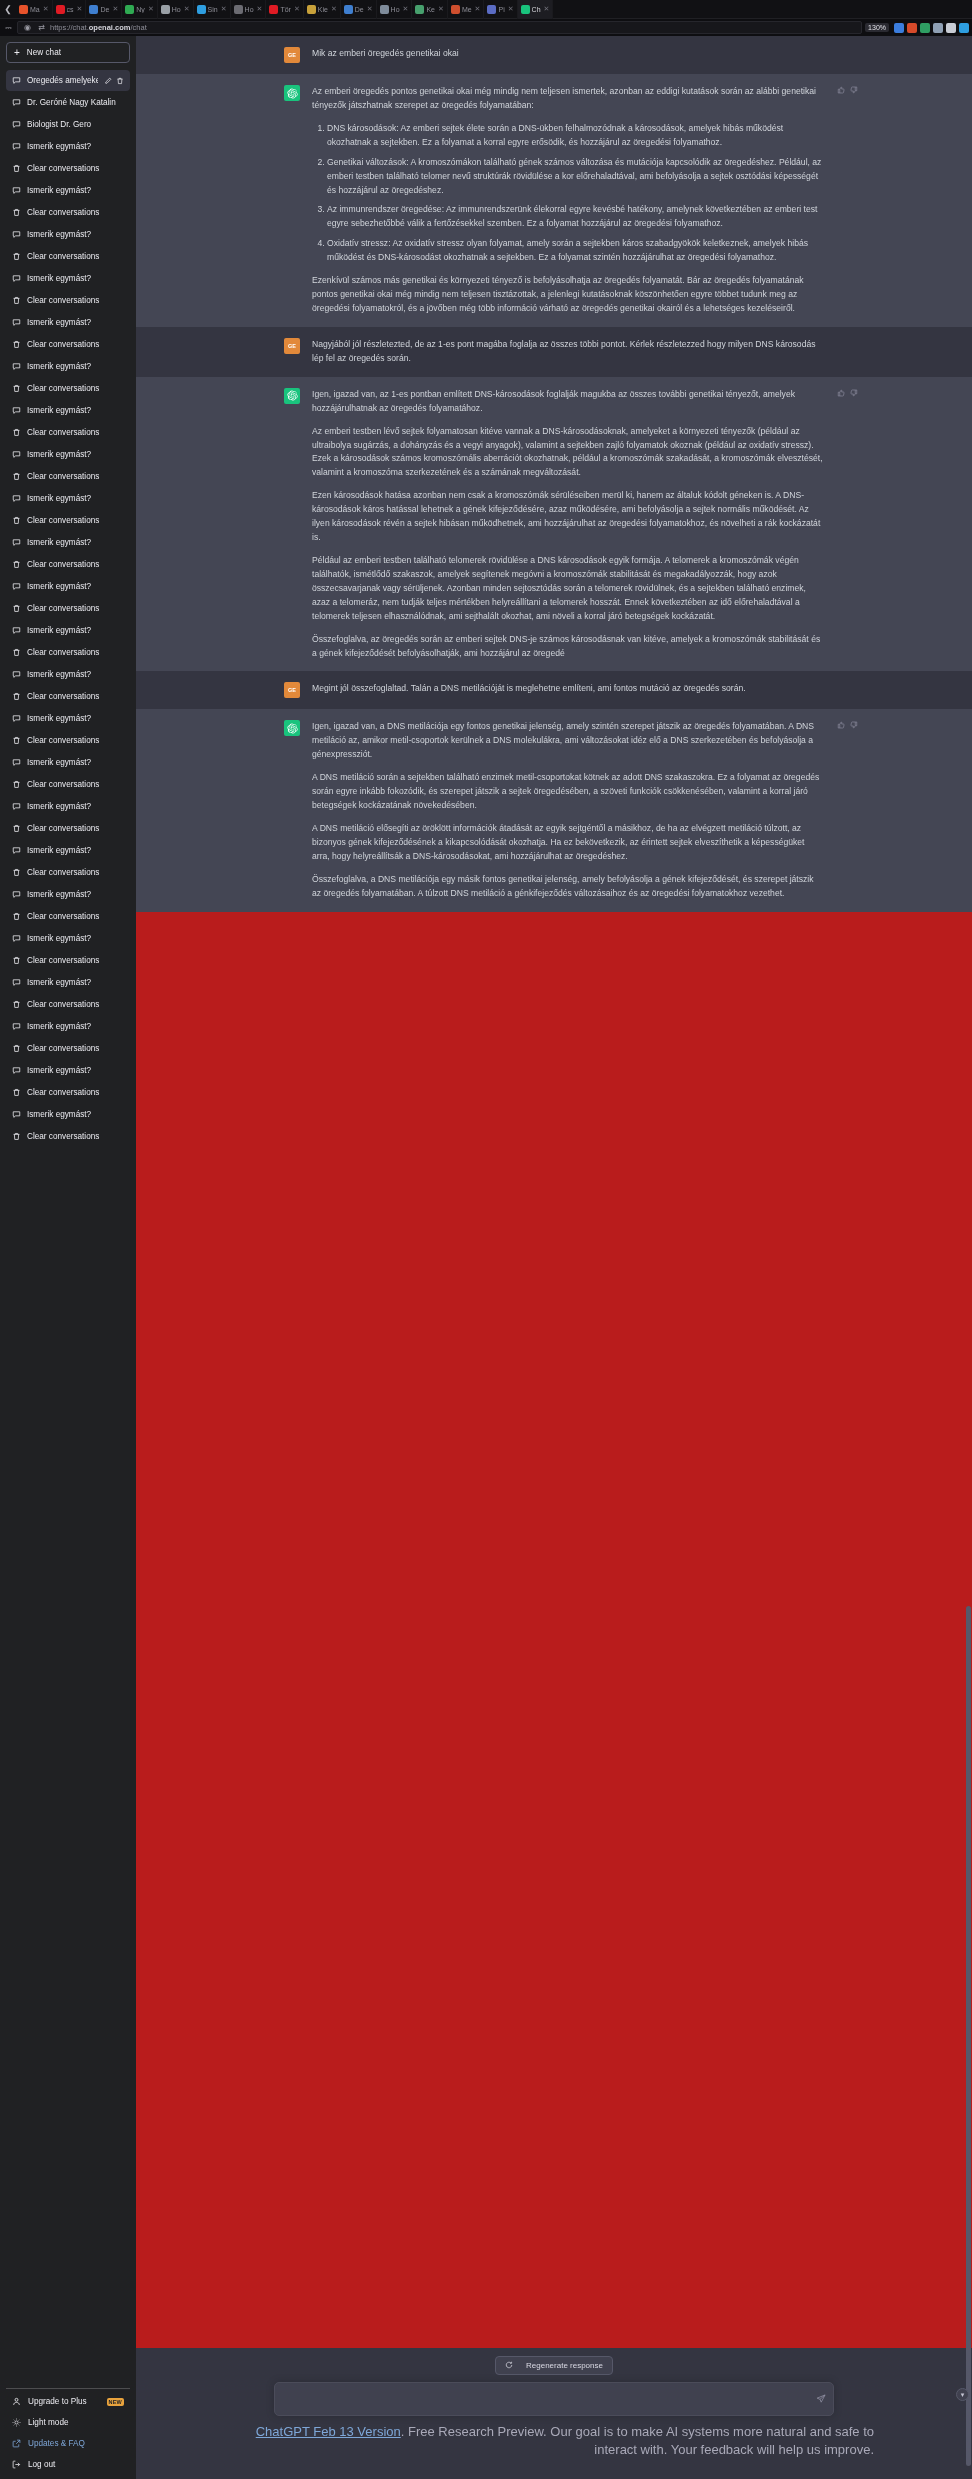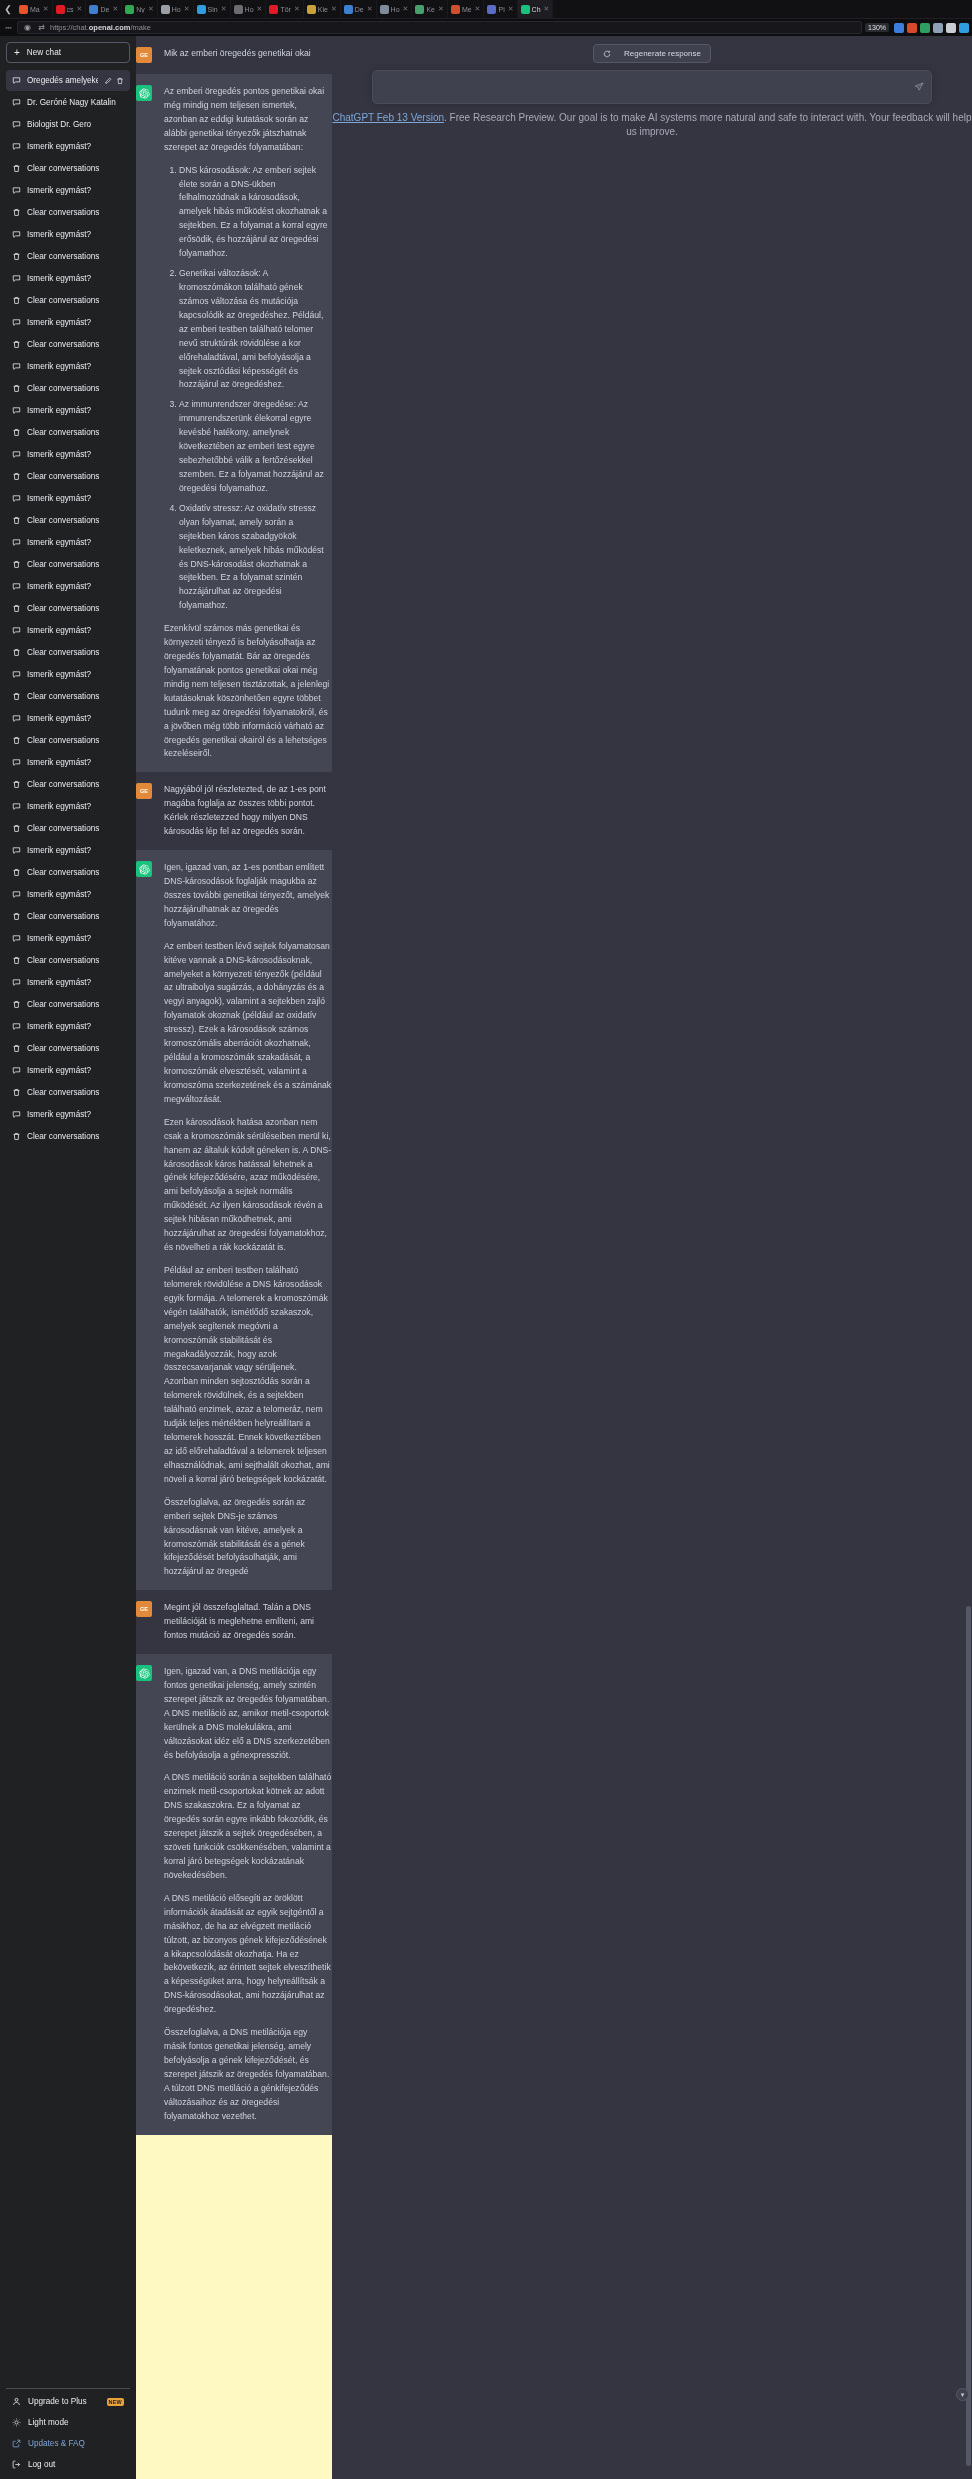--- a/index.html
+++ b/index.html
@@ -100,21 +100,21 @@
   }
   .sb-item.link { color: #7ea7d8; }
   .badge-new {
     background: #e8a33d; color: #202123; font-size: 5.5px; font-weight: 700;
     border-radius: 2px; padding: 1px 2px; letter-spacing: .2px;
   }
 
   
   .main {
     flex: 1 1 auto; height: 100%; position: relative;
-    display: flex; background: #fef9c3;
+    display: flex; flex-direction: column; background: #b91c1c;
     overflow: hidden;
   }
   .thread { flex: 1 1 auto; overflow: hidden; }
   .msg { display: flex; padding: 11px 0; }
   .msg.user { background: #343541; }
   .msg.bot  { background: #444654; }
   .msg-inner {
     width: 540px; margin: 0 auto; display: flex; gap: 12px;
     position: relative;
   }
@@ -157,22 +157,22 @@
     position: absolute; inset: 0; width: 100%; height: 100%;
     background: transparent; border: 0; outline: none;
     color: #ececf1; font-size: 8.6px; padding: 0 26px 0 10px;
     font-family: "Liberation Sans", sans-serif;
   }
   .send-btn {
     position: absolute; right: 7px; top: 50%; transform: translateY(-50%);
     color: #8e8ea0;
   }
   .footnote {
-    width: 640px; margin: 7px auto 0 auto; text-align: center;
-    font-size: 10px; color: #a9a9b8; line-height: 1.4;
+    width: 640px; margin: 7px auto 16px auto; text-align: right;
+    font-size: 13px; color: #a9a9b8; line-height: 1.4;
   }
   .footnote a { color: #7ea7d8; text-decoration: underline; }
 
   .scrollbar {
     position: absolute; right: 1px; top: 0; width: 5px; height: 100%;
     background: transparent;
   }
   .scrollbar .thumb {
     position: absolute; right: 0; top: 1570px; width: 5px; height: 860px;
     background: #565869; border-radius: 3px;
@@ -266,21 +266,21 @@
           <span class="tlabel">Ch</span>
           <span class="tx">✕</span>
         </div>
       </div>
   </div>
   <div class="urlstrip">
     <div class="nav-ico">⎓</div>
     <div class="urlbox">
       <div class="nav-ico">◉</div>
       <div class="nav-ico">⇄</div>
-      <div class="urltext"><span>https://chat.</span><b>openai.com</b><span>/make</span></div>
+      <div class="urltext"><span>https://chat.</span><b>openai.com</b><span>/chat</span></div>
     </div>
     <div class="zoom-badge">130%</div>
     <div id="ext-host" style="display:flex;align-items:center;gap:3px;">
         <span class="ext-ico" style="background: rgb(59, 125, 221);"></span>
         <span class="ext-ico" style="background: rgb(214, 74, 42);"></span>
         <span class="ext-ico" style="background: rgb(47, 158, 99);"></span>
         <span class="ext-ico" style="background: rgb(143, 160, 180);"></span>
         <span class="ext-ico" style="background: rgb(200, 204, 212);"></span>
         <span class="ext-ico" style="background: rgb(46, 158, 224);"></span>
       </div>

